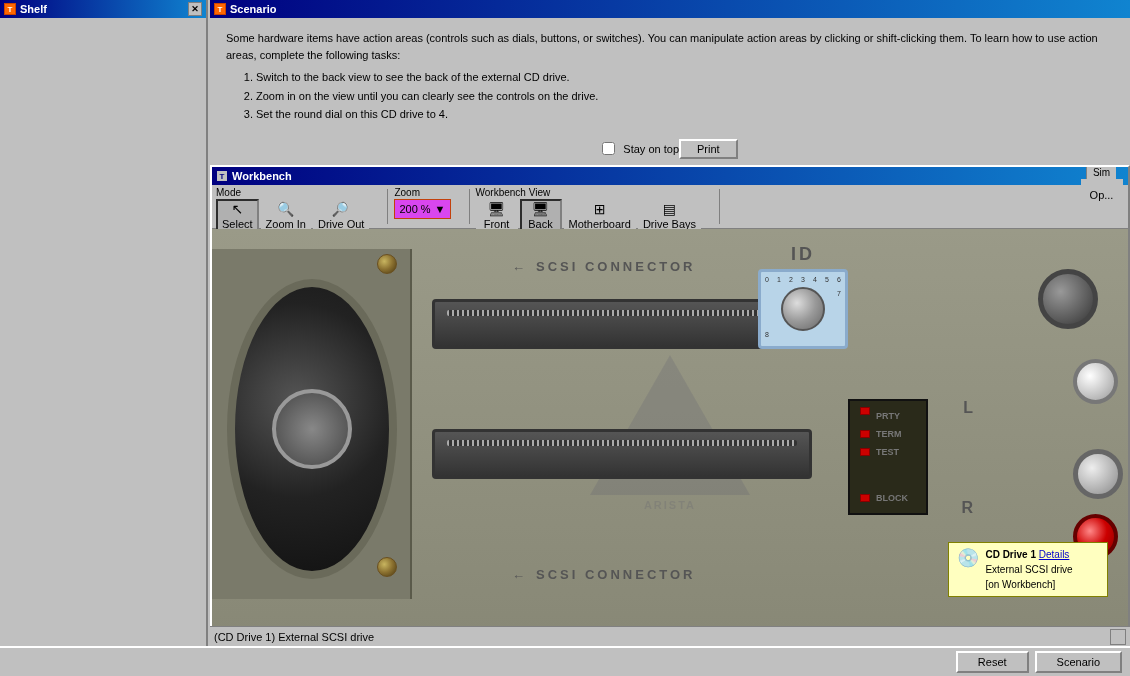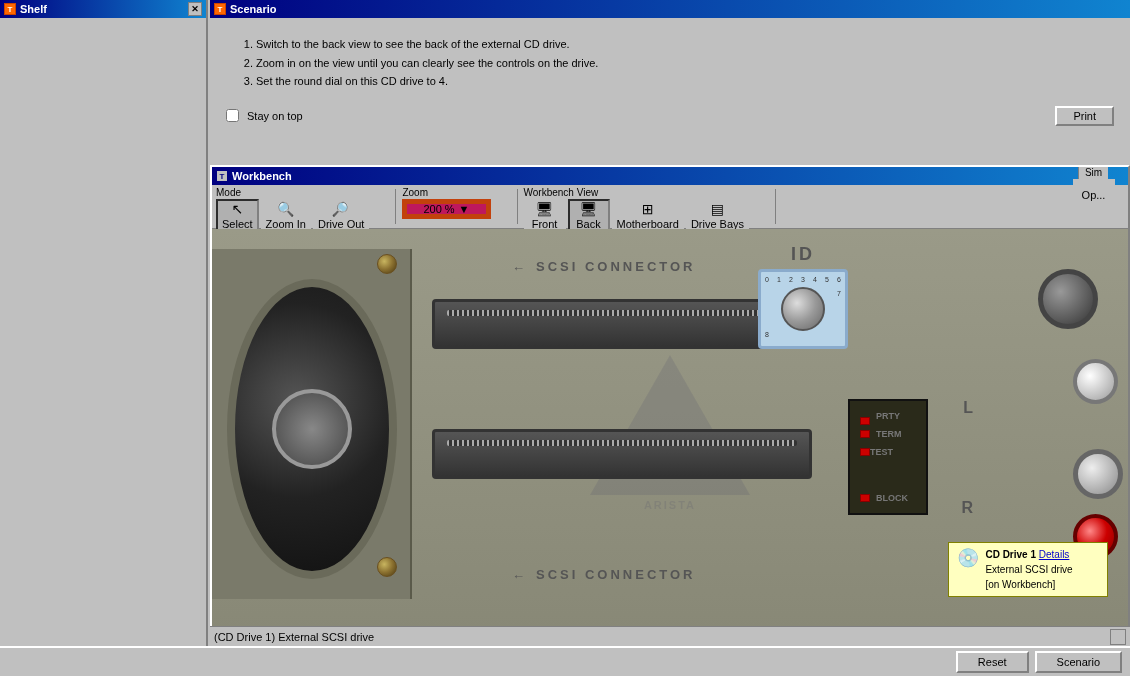--- a/index.html
+++ b/index.html
@@ -49,21 +49,21 @@
     .scenario-content ol {
       margin-left: 30px;
       margin-top: 6px;
     }
     .scenario-content ol li { margin-bottom: 2px; }
 
     .stay-on-top-row {
       padding: 6px 16px;
       display: flex;
       align-items: center;
-      justify-content: space-between;
+      justify-content: center;
     }
     .stay-on-top-label { display: flex; align-items: center; gap: 4px; font-size: 11px; }
     .print-btn {
       background: #c0c0c0;
       border: 2px solid;
       border-color: #ffffff #808080 #808080 #ffffff;
       padding: 2px 16px;
       font-size: 11px;
       cursor: pointer;
     }
@@ -107,21 +107,21 @@
       display: flex;
       align-items: stretch;
       padding: 2px 4px;
       gap: 0;
       height: 44px;
     }
 
     .toolbar-section {
       display: flex;
       flex-direction: column;
-      margin-right: 20px;
+      margin-right: 12px;
     }
     .toolbar-section-label {
       font-size: 10px;
       color: #000;
       margin-bottom: 1px;
     }
     .toolbar-buttons { display: flex; gap: 2px; align-items: center; }
 
     .tb-btn {
       display: flex;
@@ -136,24 +136,24 @@
       min-width: 42px;
       height: 32px;
     }
     .tb-btn.active { border: 2px inset #808080; background: #b0b0b0; }
     .tb-btn-icon { font-size: 14px; margin-bottom: 1px; }
     .tb-btn-label { font-size: 11px; }
 
     .zoom-dropdown {
       display: flex;
       align-items: center;
-      border: 5px solid #c2410c;
-      background: #be185d;
+      border: 1px solid #c2410c;
+      background: #d946ef;
       height: 20px;
-      padding: 0 16px;
+      padding: 0 4px;
       font-size: 11px;
       cursor: pointer;
       min-width: 55px;
     }
 
     .toolbar-divider {
       width: 1px;
       background: #808080;
       margin: 2px 6px;
       align-self: stretch;
@@ -369,20 +369,21 @@
 </div>
 
 <div id="scenario-panel">
   <div class="title-bar">
     <div class="title-bar-left">
       <span class="title-icon">T</span>
       <span>Scenario</span>
     </div>
   </div>
   <div class="scenario-content">
+    <p>Some hardware items have action areas (controls such as dials, buttons, or switches). You can manipulate action areas by clicking or shift-clicking them. To learn how to use action areas, complete the following tasks:</p>
     <ol>
       <li>Switch to the back view to see the back of the external CD drive.</li>
       <li>Zoom in on the view until you can clearly see the controls on the drive.</li>
       <li>Set the round dial on this CD drive to 4.</li>
     </ol>
   </div>
   <div class="stay-on-top-row">
     <label class="stay-on-top-label">
       <input type="checkbox" style="">
       <span>Stay on top</span>
@@ -513,29 +514,29 @@
           <div style="position:absolute;font-size:7px;color:#333;top:4px;left:76px;">6</div>
           <div style="position:absolute;font-size:7px;color:#333;top:18px;left:76px;">7</div>
           <div style="position:absolute;font-size:7px;color:#333;bottom:8px;left:4px;">8</div>
 
           <div style="width:44px;height:44px;border-radius:50%;background:radial-gradient(circle at 35% 35%, #ddd, #999, #666);border:2px solid #555;"></div>
         </div>
       </div>
 
       <div style="position:absolute;top:170px;right:200px;background:#2a2a1a;border:2px solid #111;padding:6px 10px;min-width:80px;">
         <div style="color:#777;font-size:9px;line-height:2;font-weight:bold;">
-          <div style="display:flex;gap:6px;align-items:flex-end;">
+          <div style="display:flex;gap:6px;align-items:flex-start;">
             <div style="width:10px;height:8px;background:#c00;border:1px solid #800;"></div>
             <span>PRTY</span>
           </div>
           <div style="display:flex;gap:6px;align-items:center;">
             <div style="width:10px;height:8px;background:#c00;border:1px solid #800;"></div>
             <span>TERM</span>
           </div>
-          <div style="display:flex;gap:0;align-items:center;">
+          <div style="display:flex;gap:6px;align-items:center;">
             <div style="width:10px;height:8px;background:#c00;border:1px solid #800;"></div>
             <span>TEST</span>
           </div>
           <div style="display:flex;gap:6px;align-items:center;margin-top:28px;">
             <div style="width:10px;height:8px;background:#c00;border:1px solid #800;"></div>
             <span>BLOCK</span>
           </div>
         </div>
       </div>
 

